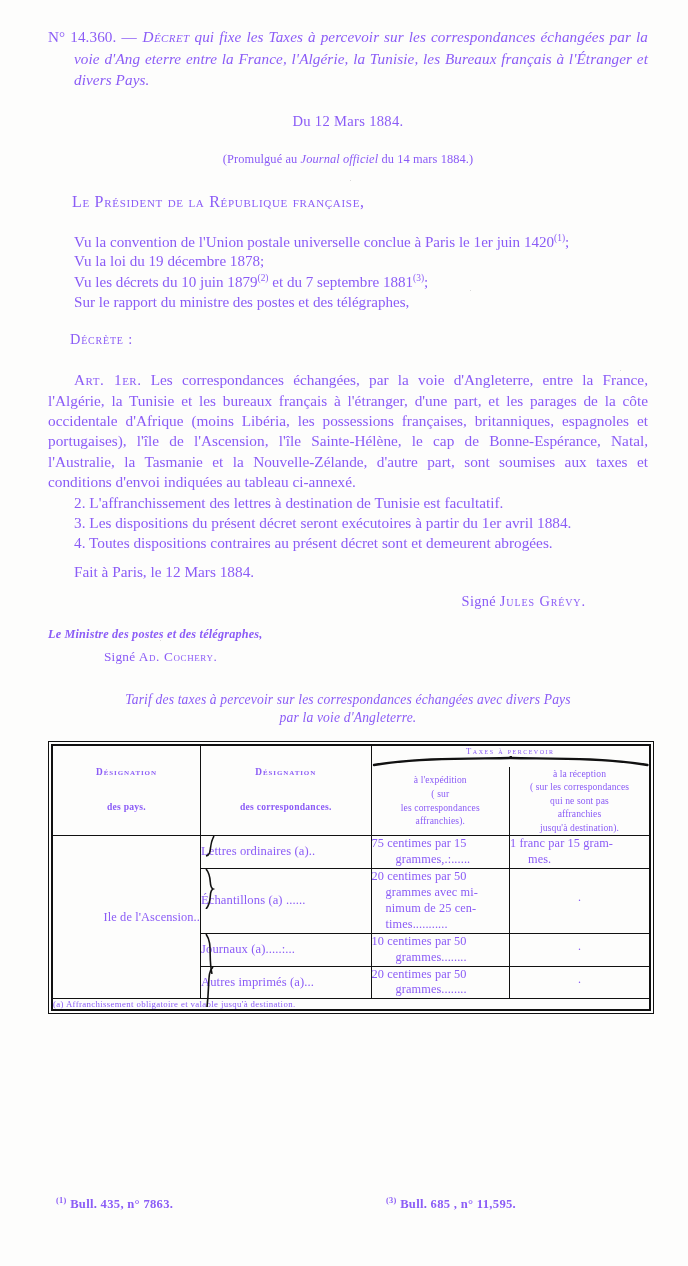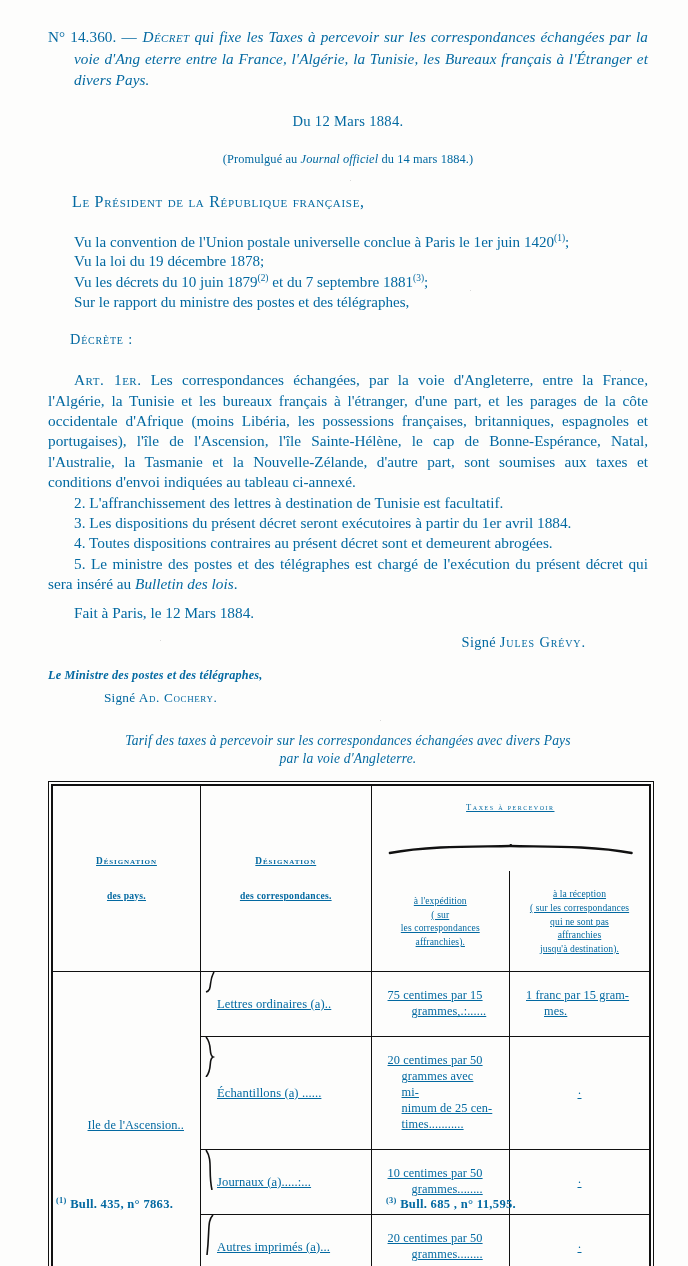--- a/index.html
+++ b/index.html
@@ -5,21 +5,21 @@
   html, body {
     margin: 0;
     padding: 0;
     background: #ffffff;
   }
   .page {
     position: relative;
     width: 688px;
     height: 1266px;
     background: #fdfdfc;
-    color: #0369a1;
+    color: #8b5cf6;
     font-family: "Liberation Serif", "DejaVu Serif", serif;
     overflow: hidden;
   }
   .content {
     position: absolute;
     left: 48px;
     top: 26px;
     width: 600px;
   }
 
@@ -157,23 +157,22 @@
   }
   table.tariff {
     width: 100%;
     border-collapse: collapse;
     table-layout: fixed;
     border: 2px solid #111;
   }
   table.tariff td, table.tariff th {
     border: 1px solid #111;
     vertical-align: middle;
-    padding: 16px;
+    padding: 0;
     font-weight: normal;
-    text-decoration: underline;
   }
   .hd-cell {
     text-align: center;
     font-size: 9.3px;
     letter-spacing: 0.45px;
     line-height: 1.5;
     padding: 7px 4px 9px 4px;
   }
   .hd-cell .lbl {
     font-variant: small-caps;
@@ -314,21 +313,20 @@
       <div class="vu-line">Sur le rapport du ministre des postes et des télégraphes,</div>
     </div>
 
     <div class="decrete">Décrète :</div>
 
     <div class="articles">
       <p><span class="art-label">Art. 1er.</span><span> Les correspondances échangées, par la voie d'Angleterre, entre la France, l'Algérie, la Tunisie et les bureaux français à l'étranger, d'une part, et les parages de la côte occidentale d'Afrique (moins Libéria, les possessions françaises, britanniques, espagnoles et portugaises), l'île de l'Ascension, l'île Sainte-Hélène, le cap de Bonne-Espérance, Natal, l'Australie, la Tasmanie et la Nouvelle-Zélande, d'autre part, sont soumises aux taxes et conditions d'envoi indiquées au tableau ci-annexé.</span></p>
       <p><span>2.</span><span> L'affranchissement des lettres à destination de Tunisie est facultatif.</span></p>
       <p><span>3.</span><span> Les dispositions du présent décret seront exécutoires à partir du 1er avril 1884.</span></p>
       <p><span>4.</span><span> Toutes dispositions contraires au présent décret sont et demeurent abrogées.</span></p>
-      <p><span>5.</span><span> Le ministre des postes et des télégraphes est chargé de l'exécution du présent décret qui sera inséré au </span><span class="ital">Bulletin des lois</span><span>.</span></p>
     </div>
 
     <div class="fait">Fait à Paris, le 12 Mars 1884.</div>
 
     <div class="signe-grevy"><span>Signé </span><span class="nm">Jules Grévy.</span></div>
 
     <div class="ministre">Le Ministre des postes et des télégraphes,</div>
     <div class="signe-cochery"><span>Signé </span><span class="nm">Ad. Cochery.</span></div>
 
     <div class="tarif-caption">

